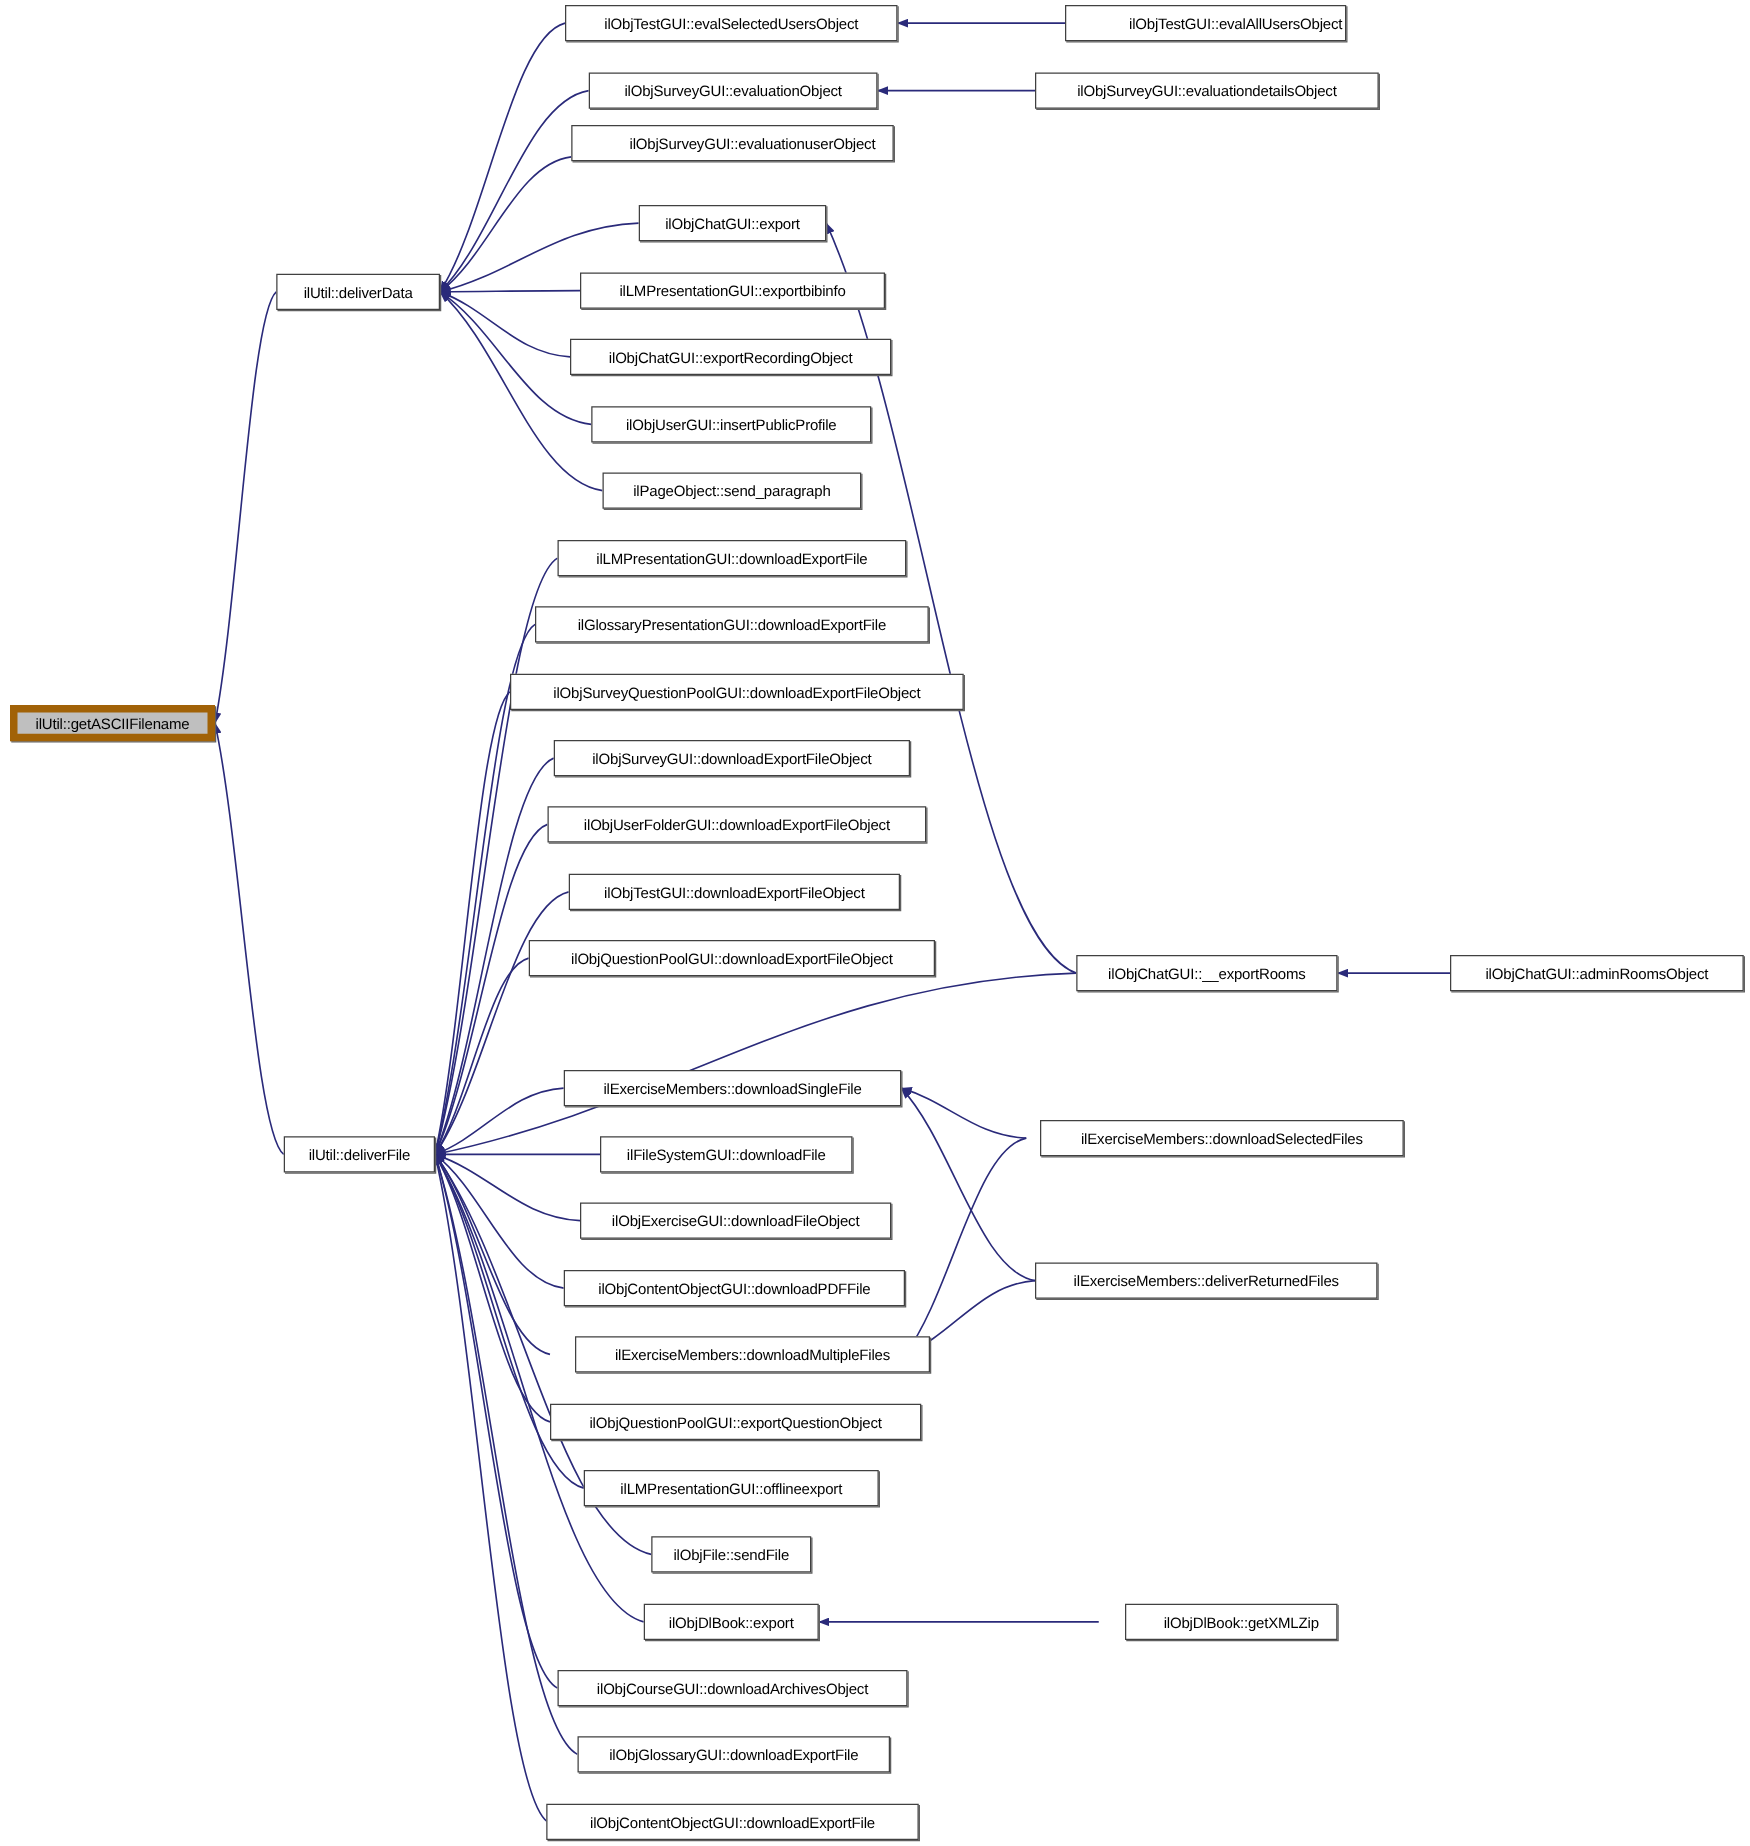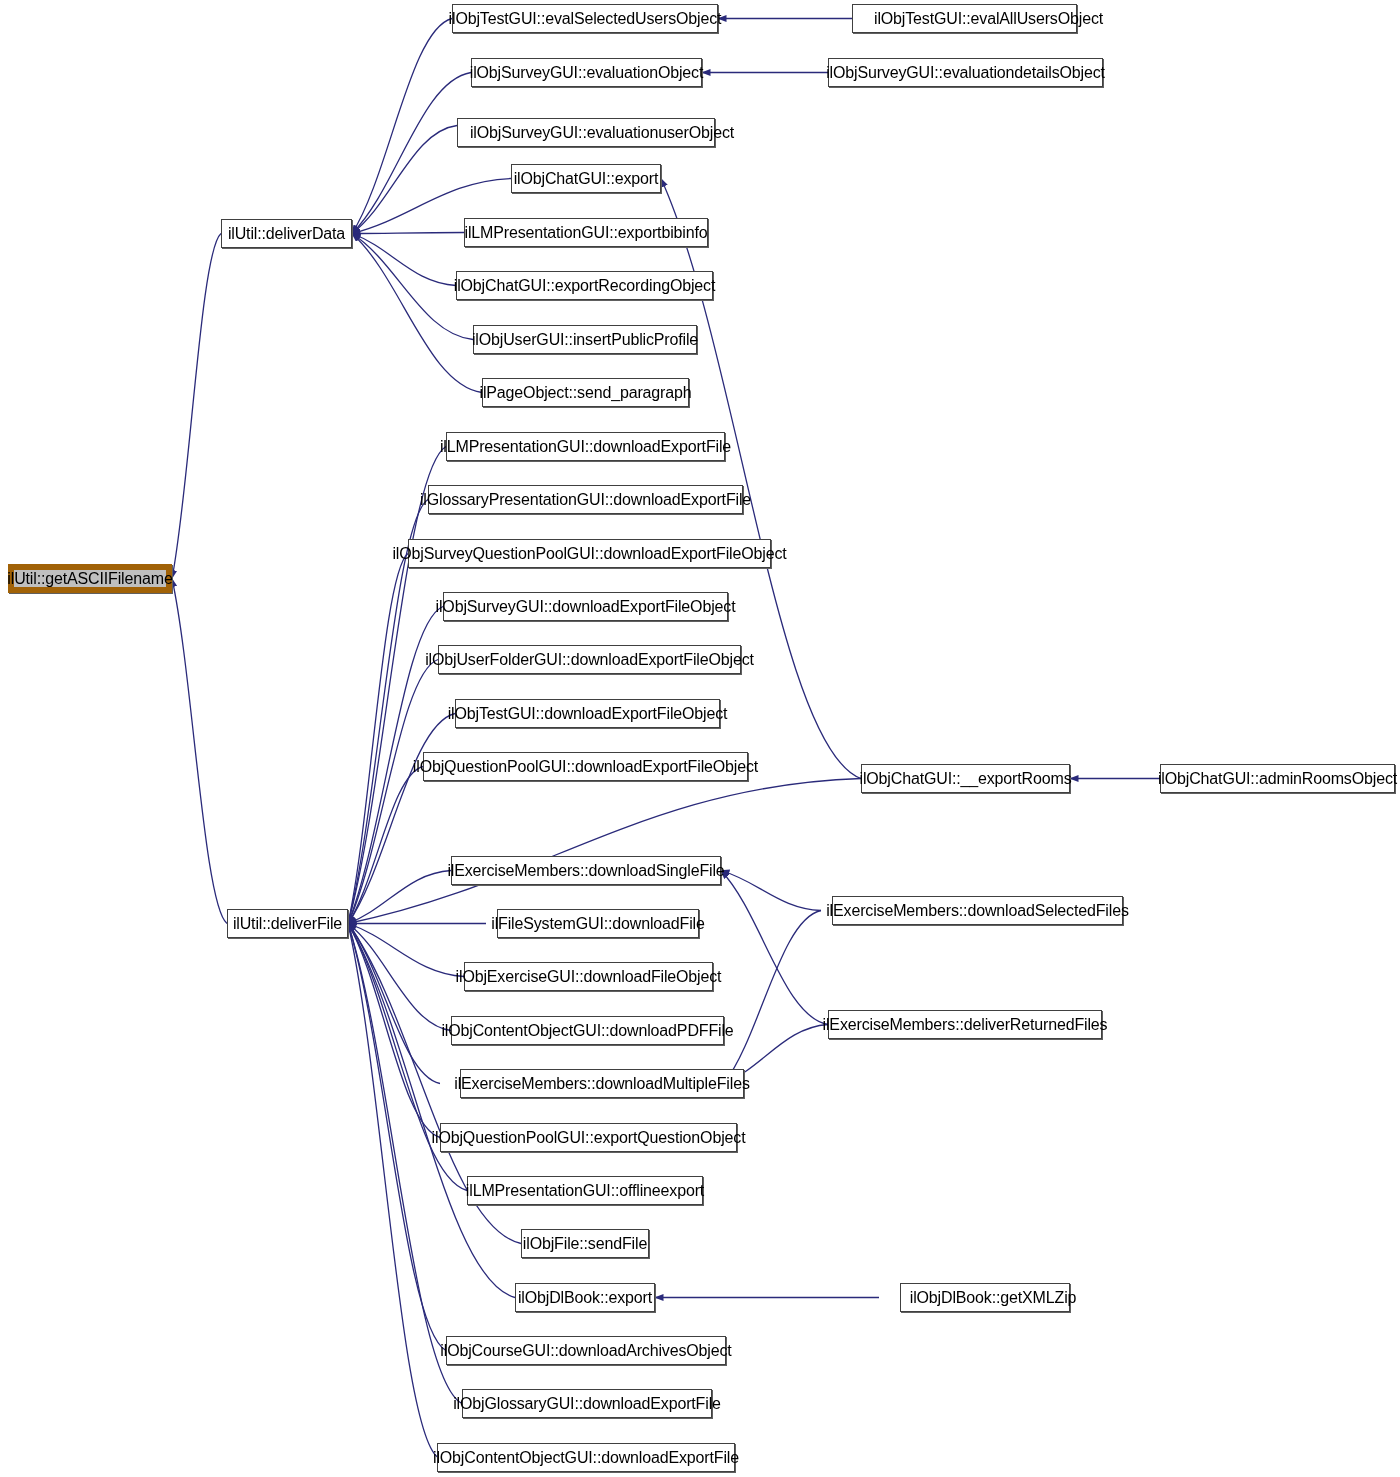--- a/index.html
+++ b/index.html
@@ -23,21 +23,21 @@
     width: 1400px;
     height: 1477px;
     pointer-events: none;
   }
   .node {
     position: absolute;
     box-sizing: border-box;
     border: 1px solid #404040;
     background: #ffffff;
     color: #000000;
-    font-size: 16px;
+    font-size: 12px;
     line-height: 1;
     display: flex;
     align-items: center;
     justify-content: center;
     white-space: nowrap;
     letter-spacing: -0.15px;
     box-shadow: 1px 1px 0 0 #606060;
   }
   .node.root {
     background: #bfbfbf;
@@ -109,21 +109,21 @@
       </div>
       <div class="node" style="left: 227px; top: 909px; width: 121px; height: 29px;">
         <span class="node-label">ilUtil::deliverFile</span>
       </div>
       <div class="node" style="left: 452px; top: 4px; width: 266px; height: 29px;">
         <span class="node-label">ilObjTestGUI::evalSelectedUsersObject</span>
       </div>
       <div class="node" style="left: 471px; top: 58px; width: 231px; height: 29px;">
         <span class="node-label">ilObjSurveyGUI::evaluationObject</span>
       </div>
-      <div class="node" style="left: 457px; top: 118px; width: 258px; height: 29px; padding-left: 32px;">
+      <div class="node" style="left: 457px; top: 100px; width: 258px; height: 29px; padding-left: 32px;">
         <span class="node-label">ilObjSurveyGUI::evaluationuserObject</span>
       </div>
       <div class="node" style="left: 511px; top: 164px; width: 150px; height: 29px;">
         <span class="node-label">ilObjChatGUI::export</span>
       </div>
       <div class="node" style="left: 464px; top: 218px; width: 244px; height: 29px;">
         <span class="node-label">ilLMPresentationGUI::exportbibinfo</span>
       </div>
       <div class="node" style="left: 456px; top: 271px; width: 257px; height: 29px;">
         <span class="node-label">ilObjChatGUI::exportRecordingObject</span>
@@ -157,21 +157,21 @@
       </div>
       <div class="node" style="left: 455px; top: 699px; width: 265px; height: 29px;">
         <span class="node-label">ilObjTestGUI::downloadExportFileObject</span>
       </div>
       <div class="node" style="left: 423px; top: 752px; width: 325px; height: 29px;">
         <span class="node-label">ilObjQuestionPoolGUI::downloadExportFileObject</span>
       </div>
       <div class="node" style="left: 451px; top: 856px; width: 270px; height: 29px;">
         <span class="node-label">ilExerciseMembers::downloadSingleFile</span>
       </div>
-      <div class="node" style="left: 497px; top: 909px; width: 202px; height: 29px;">
+      <div class="node" style="left: 480px; top: 909px; width: 202px; height: 29px;">
         <span class="node-label">ilFileSystemGUI::downloadFile</span>
       </div>
       <div class="node" style="left: 464px; top: 962px; width: 249px; height: 29px;">
         <span class="node-label">ilObjExerciseGUI::downloadFileObject</span>
       </div>
       <div class="node" style="left: 451px; top: 1016px; width: 273px; height: 29px;">
         <span class="node-label">ilObjContentObjectGUI::downloadPDFFile</span>
       </div>
       <div class="node" style="left: 460px; top: 1069px; width: 284px; height: 29px;">
         <span class="node-label">ilExerciseMembers::downloadMultipleFiles</span>

